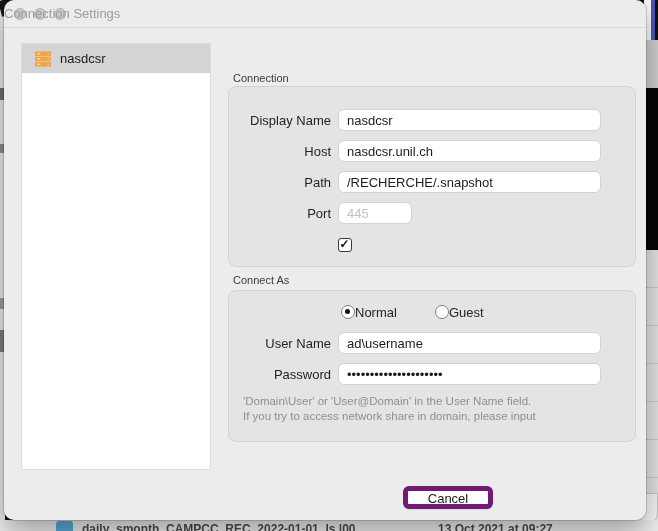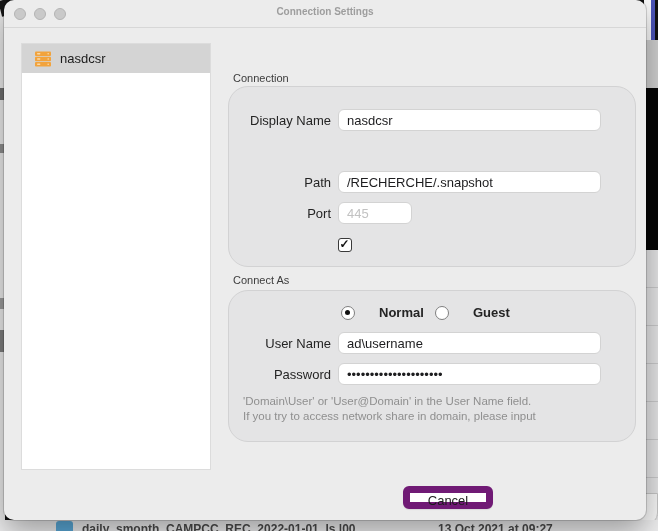--- a/index.html
+++ b/index.html
@@ -33,41 +33,41 @@
   .file-date { position:absolute; left:438px; top:2px; font-size:12px; font-weight:bold;
     color:#4b4b4b; white-space:nowrap; }
 
   
   .dialog { position:absolute; left:4px; top:0; width:642px; height:520px;
     background:#ececec; border-radius:10px;
     box-shadow:0 0 0 1px rgba(0,0,0,.15), 0 12px 30px rgba(0,0,0,.35); }
 
   .titlebar { position:absolute; left:0; top:0; width:100%; height:28px;
     border-bottom:1px solid #d7d7d7; border-radius:10px 10px 0 0; }
-  .title { position:absolute; left:0; right:0; top:6px; text-align:center;
-    font-size:10px; font-weight:bold; color:#9d9d9d; }
+  .title { position:absolute; left:0; right:0; top:6px; 
+    font-size:13px; font-weight:normal; color:#9d9d9d; }
   .tl { position:absolute; top:8px; width:12px; height:12px; border-radius:50%;
     background:#c9c9c9; border:1px solid #b4b4b4; }
   .tl-close{ left:10px; } .tl-min{ left:30px; } .tl-zoom{ left:50px; }
 
   
   .sidebar { position:absolute; left:17px; top:43px; width:190px; height:427px;
     background:#fff; border:1px solid #dcdcdc; }
   .sidebar-item { position:relative; height:29px; display:flex; align-items:center;
     gap:9px; padding-left:13px; font-size:13px; color:#1b1b1b; cursor:default; }
   .sidebar-item.selected { background:#d4d4d4; }
   .server-icon { width:16px; height:16px; flex:0 0 16px; }
 
   
   .section-label { position:absolute; font-size:11px; color:#3c3c3c; }
   .sl-1 { left:229px; top:72px; }
   .sl-2 { left:229px; top:274px; }
 
   .groupbox { position:absolute; left:224px; width:408px;
-    background:#e4e4e5; border:1px solid #d2d2d3; border-radius:20px; }
+    background:#e4e4e5; border:1px solid #d2d2d3; border-radius:8px; }
   .gb-1 { top:86px;  height:181px; }
   .gb-2 { top:290px; height:152px; }
 
   .frow { position:absolute; left:0; width:100%; height:22px; }
   .flabel { position:absolute; left:6px; top:4px; width:96px; text-align:right;
     font-size:13px; color:#242424; white-space:nowrap; }
   .field { position:absolute; left:109px; top:0; width:263px; height:22px;
     background:#fff; border:1px solid #d3d3d3; border-radius:6px;
     font-family:"Liberation Sans", sans-serif; font-size:13px; color:#1d1d1f;
     padding:0 8px; outline:none; }
@@ -78,36 +78,36 @@
 
   .checkbox-row { position:absolute; left:109px; top:150px; height:16px;
     display:flex; align-items:center; gap:7px; }
   .checkbox { width:14px; height:14px; background:#fff; border:1.5px solid #3a3a3a;
     border-radius:3px; position:relative; cursor:default; }
   .checkbox.checked::after { content:"✓"; position:absolute; left:0.5px; top:-2.5px;
     font-size:12px; font-weight:bold; color:#111; }
   .check-label { font-size:13px; color:#242424; }
 
   .radio-row { position:absolute; left:0; top:14px; width:100%; height:16px; }
-  .radio-opt { position:absolute; display:flex; align-items:center; gap:24px;font-weight:bold; }
+  .radio-opt { position:absolute; display:flex; align-items:flex-start; gap:0; }
   .ro-normal { left:112px; } .ro-guest { left:206px; }
   .radio { width:14px; height:14px; border-radius:50%; background:#fff;
     border:1.5px solid #7f7f7f; position:relative; cursor:default; }
   .radio.selected::after { content:""; position:absolute; left:3px; top:3px;
     width:5px; height:5px; border-radius:50%; background:#111; }
   .radio-label { font-size:13px; color:#242424; }
 
   .urow1{top:41px;} .urow2{top:72px;}
 
   .help { position:absolute; left:14px; top:103px; width:382px;
     font-size:11.5px; line-height:15px; color:#8f8f8f; }
 
   
   .btn { position:absolute; top:486px; height:23px; background:#fff;
-    border:7px solid #701a75; border-radius:6px; font-family:"Liberation Sans", sans-serif;
+    border:5px solid #701a75; border-radius:6px; font-family:"Liberation Sans", sans-serif;
     font-size:13px; color:#1b1b1b; box-shadow:0 1px 1px rgba(0,0,0,.08); cursor:default; }
   .btn-cancel { left:399px; width:90px; }
   .btn-save   { left:504px; width:126px; }
 </style>
 </head>
 <body>
 
 <div class="bg-left-strip">
   <div class="bg-smudge smudge-a"></div>
   <div class="bg-smudge smudge-b"></div>
@@ -154,20 +154,24 @@
     </div>
   </div>
 
   <div class="section-label sl-1">Connection</div>
 
   <div class="groupbox gb-1">
     <div class="frow r1">
       <label class="flabel">Display Name</label>
       <input class="field" type="text" value="nasdcsr" style="">
     </div>
+    <div class="frow r2">
+      <label class="flabel">Host</label>
+      <input class="field" type="text" value="nasdcsr.unil.ch" style="">
+    </div>
     <div class="frow r3">
       <label class="flabel">Path</label>
       <input class="field" type="text" value="/RECHERCHE/.snapshot" style="">
     </div>
     <div class="frow r4">
       <label class="flabel">Port</label>
       <input class="field field-port" type="text" placeholder="445" style="">
     </div>
     <div class="checkbox-row">
       <div class="checkbox checked"></div>

